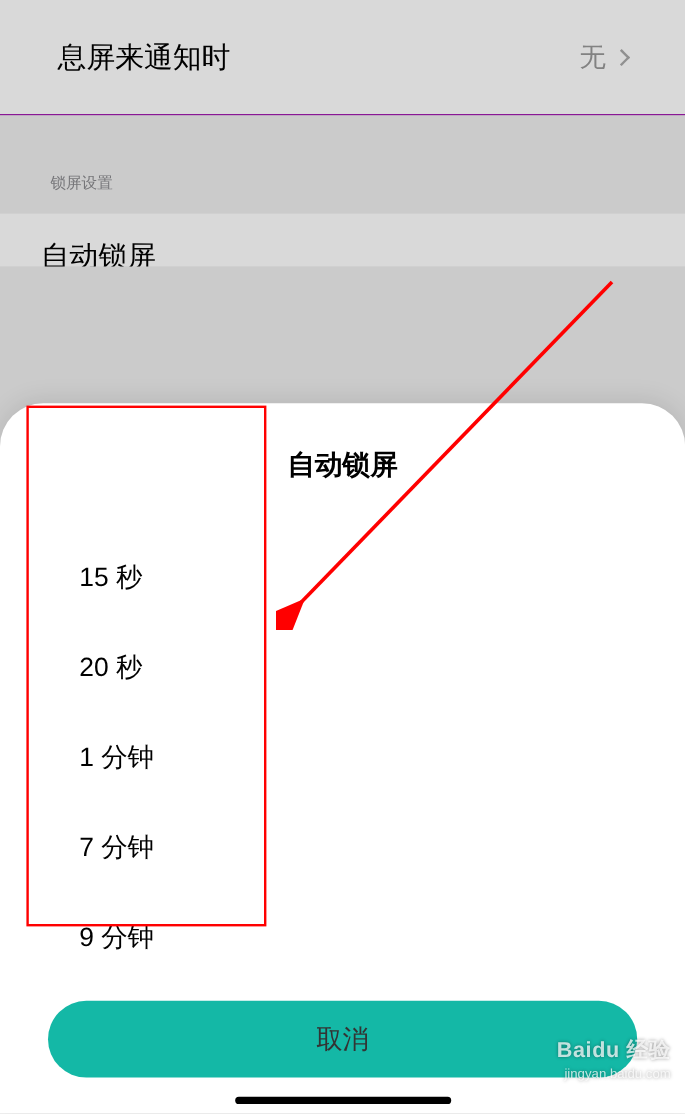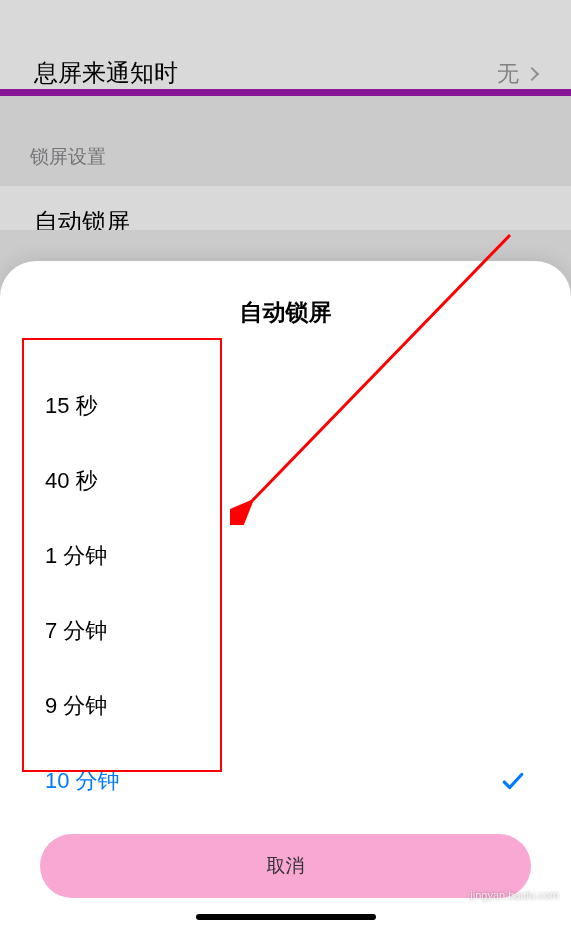--- a/index.html
+++ b/index.html
@@ -10,26 +10,26 @@
     }
     body {
       width: 571px;
       height: 928px;
       background: #efefef;
       position: relative;
       overflow: hidden;
     }
     .bg-row {
       background: #fff;
-      padding: 0 34px;
+      padding: 0 48px;
       height: 96px;
       display: flex;
-      align-items: flex-end;
+      align-items: center;
       justify-content: space-between;
-      border-bottom: 7px solid #a21caf;
+      border-bottom: 1px solid #a21caf;
     }
     .bg-row-title {
       font-size: 24px;
       color: #000;
       font-weight: 400;
     }
     .bg-row-value {
       display: flex;
       align-items: center;
       gap: 8px;
@@ -37,22 +37,22 @@
       font-size: 22px;
     }
     .chevron {
       width: 10px;
       height: 10px;
       border-top: 2.5px solid #aaa;
       border-right: 2.5px solid #aaa;
       transform: rotate(45deg);
     }
     .section-header {
-      padding: 48px 30px 16px;
-      font-size: 19px;
+      padding: 48px 42px 16px;
+      font-size: 13px;
       color: #8a8a8e;
     }
     .bg-row-partial {
       background: #fff;
       padding: 20px 34px 0;
       height: 44px;
       display: flex;
       align-items: flex-start;
       justify-content: space-between;
       font-size: 24px;
@@ -77,21 +77,21 @@
       box-shadow: 0 -2px 20px rgba(0,0,0,0.1);
     }
     .sheet-title {
       text-align: center;
       font-size: 23px;
       font-weight: 600;
       color: #000;
       margin-bottom: 40px;
     }
     .options {
-      padding: 0 45px;
+      padding: 0 66px;
     }
     .option {
       height: 75px;
       display: flex;
       align-items: center;
       justify-content: space-between;
       font-size: 22px;
       color: #000;
     }
     .option.selected {
@@ -99,25 +99,25 @@
     }
     .checkmark svg {
       width: 26px;
       height: 26px;
       display: block;
     }
     .cancel-btn {
       margin: 16px 40px 30px;
       height: 64px;
       border-radius: 32px;
-      background: #f9a8d4;
+      background: #14b8a6;
       display: flex;
       align-items: center;
       justify-content: center;
-      font-size: 19px;
+      font-size: 22px;
       color: #333;
       border: none;
       width: calc(100% - 80px);
       font-family: Liberation Mono, monospace;
     }
     .home-indicator {
       position: absolute;
       bottom: 8px;
       left: 50%;
       transform: translateX(-50%);
@@ -179,51 +179,44 @@
 
 <div class="dimmer"></div>
 
 <div class="sheet">
   <div class="sheet-title">自动锁屏</div>
   <div class="options" id="options-container">
       <div class="option">
         <span>15 秒</span>
       </div>
       <div class="option">
-        <span>40 秒</span>
+        <span>20 秒</span>
       </div>
       <div class="option">
         <span>1 分钟</span>
       </div>
       <div class="option">
         <span>7 分钟</span>
       </div>
       <div class="option">
         <span>9 分钟</span>
-      </div>
-      <div class="option selected">
-        <span>10 分钟</span>
-        <span class="checkmark">
-          <svg viewBox="0 0 24 24" fill="none" stroke="#007aff" stroke-width="3" stroke-linecap="round" stroke-linejoin="round">
-            <polyline points="4 13 9 18 20 6"></polyline>
-          </svg>
-        </span>
       </div>
     </div>
   <button class="cancel-btn">取消</button>
 </div>
 
 <div class="red-box"></div>
 
 <svg class="arrow-svg" viewBox="0 0 300 300">
   <defs>
     <marker id="arrowhead" markerWidth="12" markerHeight="10" refX="2" refY="5" orient="auto">
       <polygon points="0 0, 12 5, 0 10" fill="#ff0000" transform="rotate(180 6 5)"></polygon>
     </marker>
   </defs>
   <line x1="280" y1="10" x2="20" y2="278" stroke="#ff0000" stroke-width="3" marker-end="url(#arrowhead)"></line>
 </svg>
 
 <div class="home-indicator"></div>
 
 <div class="watermark">
+  <div class="brand">Baidu 经验</div>
   <div>jingyan.baidu.com</div>
 </div>
 
 </body></html>

